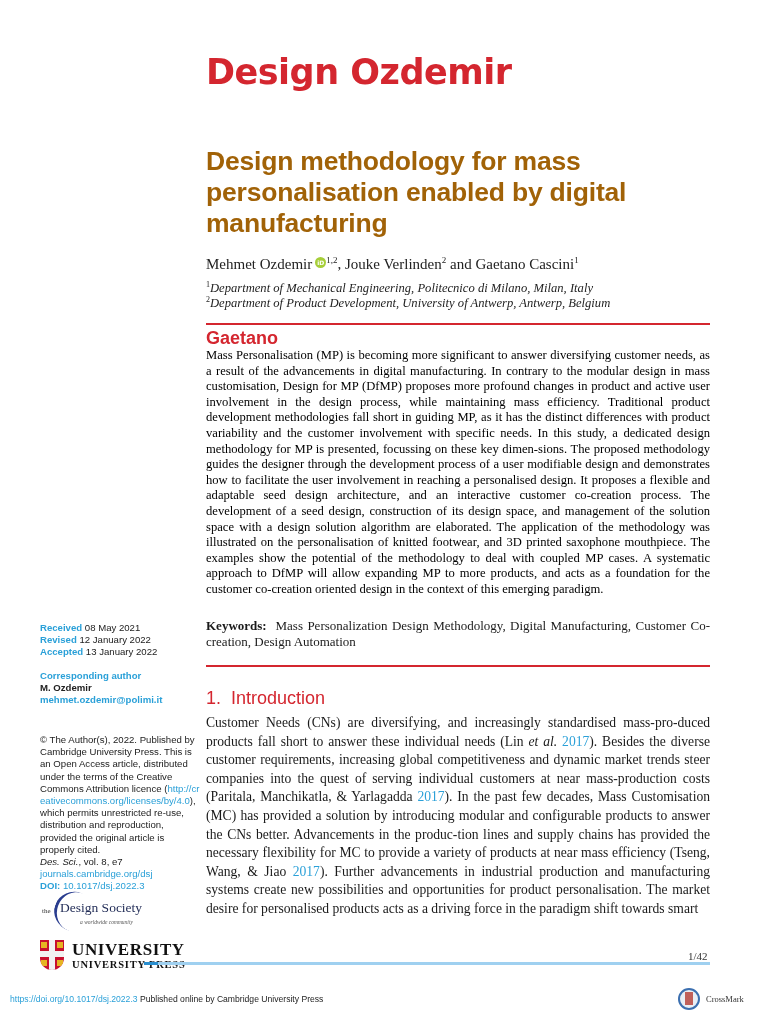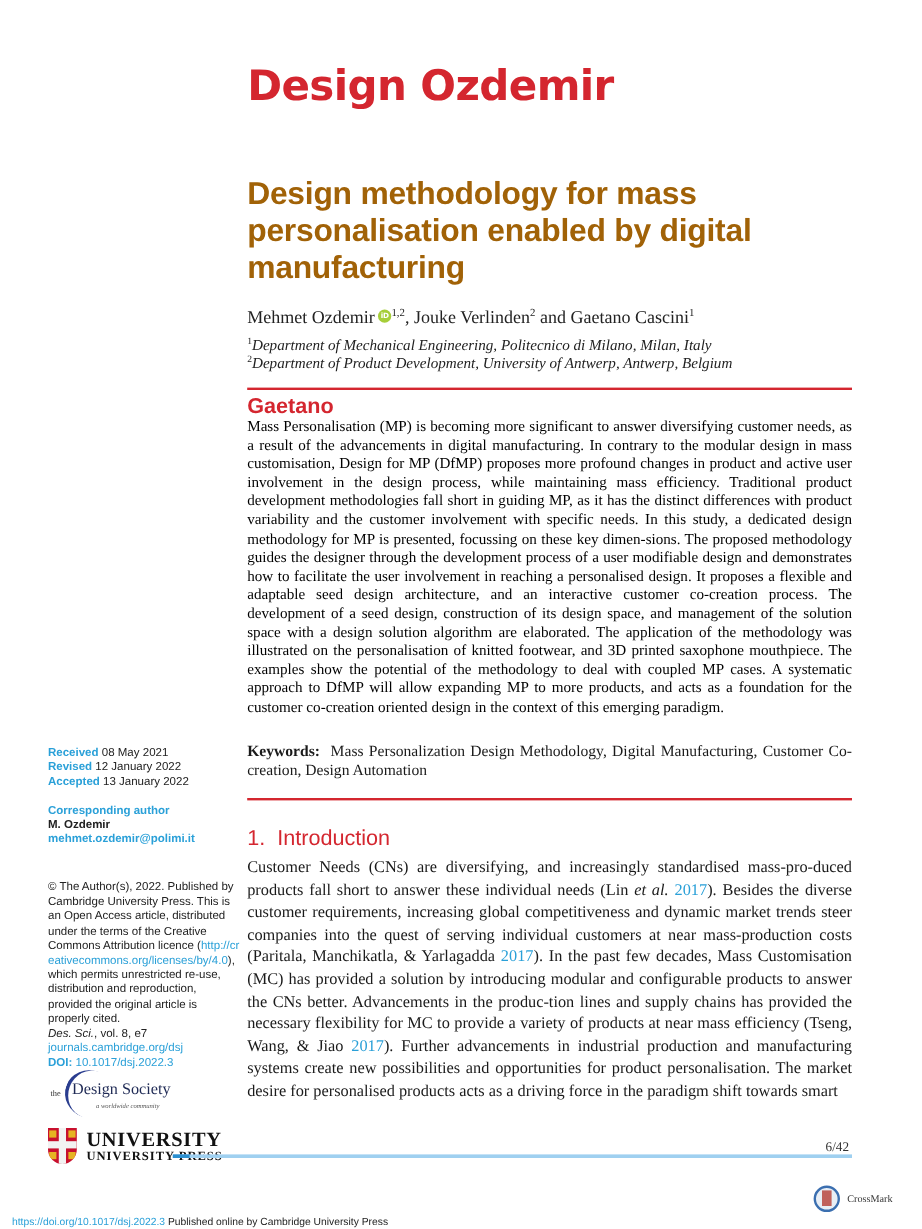--- a/index.html
+++ b/index.html
@@ -41,21 +41,21 @@
   .shield { position: absolute; left: 0; top: 0; width: 24px; height: 30px; background: #c8102e; border-radius: 0 0 12px 12px; overflow: hidden; }
   .shield .cross-h { position: absolute; left: 0; top: 11px; width: 24px; height: 6px; background: #f2f2f2; }
   .shield .cross-v { position: absolute; left: 9px; top: 0; width: 6px; height: 30px; background: #f2f2f2; }
   .shield .q { position: absolute; width: 6px; height: 6px; background: #e6b422; }
   .cup-name { position: absolute; left: 32px; top: 0px; font-family: "Liberation Serif", serif; font-weight: bold; font-size: 17px; color: #111; letter-spacing: 0.6px; white-space: nowrap; }
   .cup-press { position: absolute; left: 32px; top: 19px; font-family: "Liberation Serif", serif; font-weight: bold; font-size: 10.5px; color: #111; letter-spacing: 0.8px; white-space: nowrap; }
   .page-num { position: absolute; right: 284px; left: auto; top: 950px; font-family: "Liberation Serif", serif; font-size: 11px; color: #333; }
   .page-num { left: 688px; right: auto; }
   .progress-track { position: absolute; left: 144px; top: 962px; width: 566px; height: 3px; background: #9fd0f0; }
   .progress-fill { position: absolute; left: 0; top: 0; height: 3px; background: #2a8fd0; }
-  .footer-link { position: absolute; left: 10px; top: 994px; font-family: "Liberation Sans", sans-serif; font-size: 8.6px; color: #222; white-space: nowrap; margin-top: 19px; }
+  .footer-link { position: absolute; left: 10px; top: 994px; font-family: "Liberation Sans", sans-serif; font-size: 8.6px; color: #222; white-space: nowrap; }
   .footer-link .url { color: #2aa0d8; }
   .crossmark { position: absolute; left: 678px; top: 986px; width: 80px; height: 30px; }
   .cm-icon { position: absolute; left: 0; top: 2px; width: 22px; height: 22px; border-radius: 50%; background: #e8eef5; border: 2px solid #3b6fb0; box-sizing: border-box; }
   .cm-icon .bm { position: absolute; left: 5px; top: 2px; width: 8px; height: 13px; background: #c0605a; }
   .cm-text { position: absolute; left: 28px; top: 8px; font-family: "Liberation Serif", serif; font-size: 8.5px; color: #333; }
 </style>
 </head>
 <body>
 
 <div class="journal-title">Design Ozdemir</div>
@@ -116,21 +116,21 @@
       <div class="cross-v"></div>
     <div class="q" style="left:1px;top:2px;"></div>
     <div class="q" style="left:17px;top:2px;"></div>
     <div class="q" style="left:1px;top:20px;"></div>
     <div class="q" style="left:17px;top:20px;"></div>
   </div>
   <span class="cup-name">UNIVERSITY</span>
   <span class="cup-press">UNIVERSITY PRESS</span>
 </div>
 
-<div class="page-num">6/42</div>
+<div class="page-num">1/42</div>
 <div class="progress-track">
   <div class="progress-fill" id="progress-fill" style="width: 2.4%;"></div>
 </div>
 
 <div class="footer-link"><a class="url">https://doi.org/10.1017/dsj.2022.3</a><span> Published online by Cambridge University Press</span></div>
 
 <div class="crossmark">
   <div class="cm-icon">
       <div class="bm"></div>
     </div>

